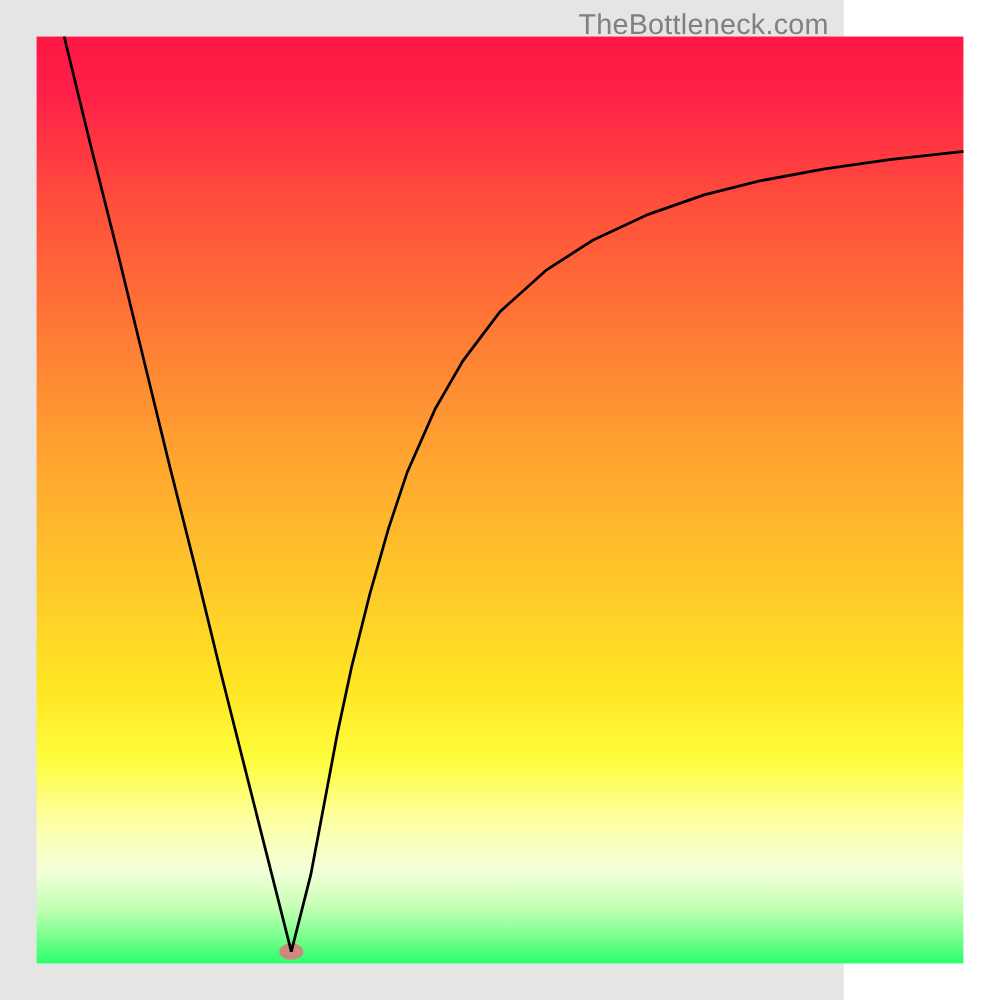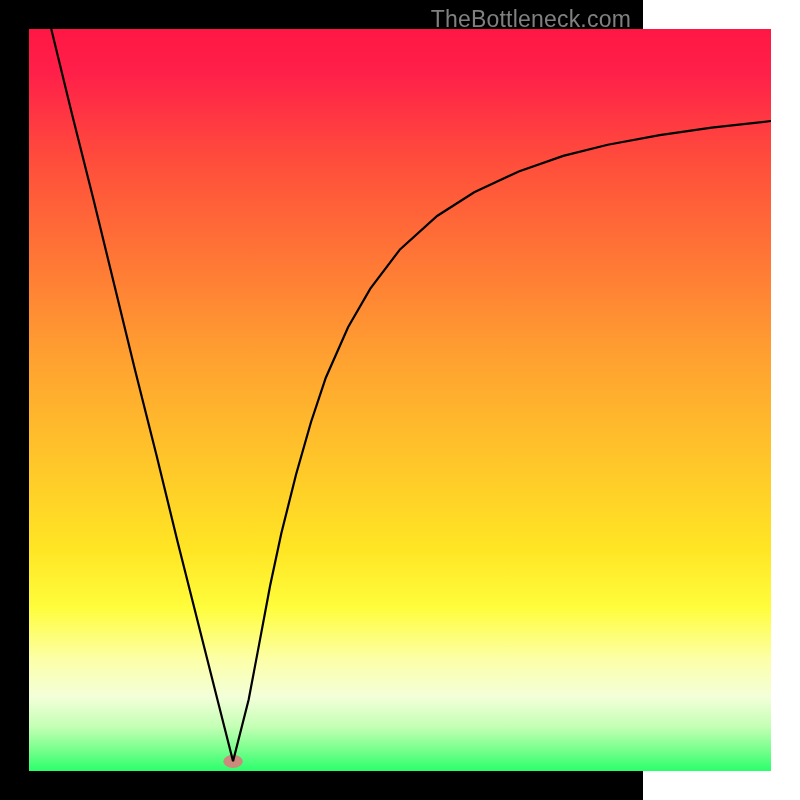--- a/index.html
+++ b/index.html
@@ -7,21 +7,22 @@
     padding: 0;
     width: 800px;
     height: 800px;
     overflow: hidden;
     background: #fff;
   }
   .frame {
     position: relative;
     width: 643px;
     height: 800px;
-    background: #000000;
+    background: #e5e5e5;
+    padding-left: 32px;
   }
   .plot-area {
     position: absolute;
     left: 29px;
     top: 29px;
     width: 742px;
     height: 742px;
     overflow: hidden;
   }
   .gradient-bg {

